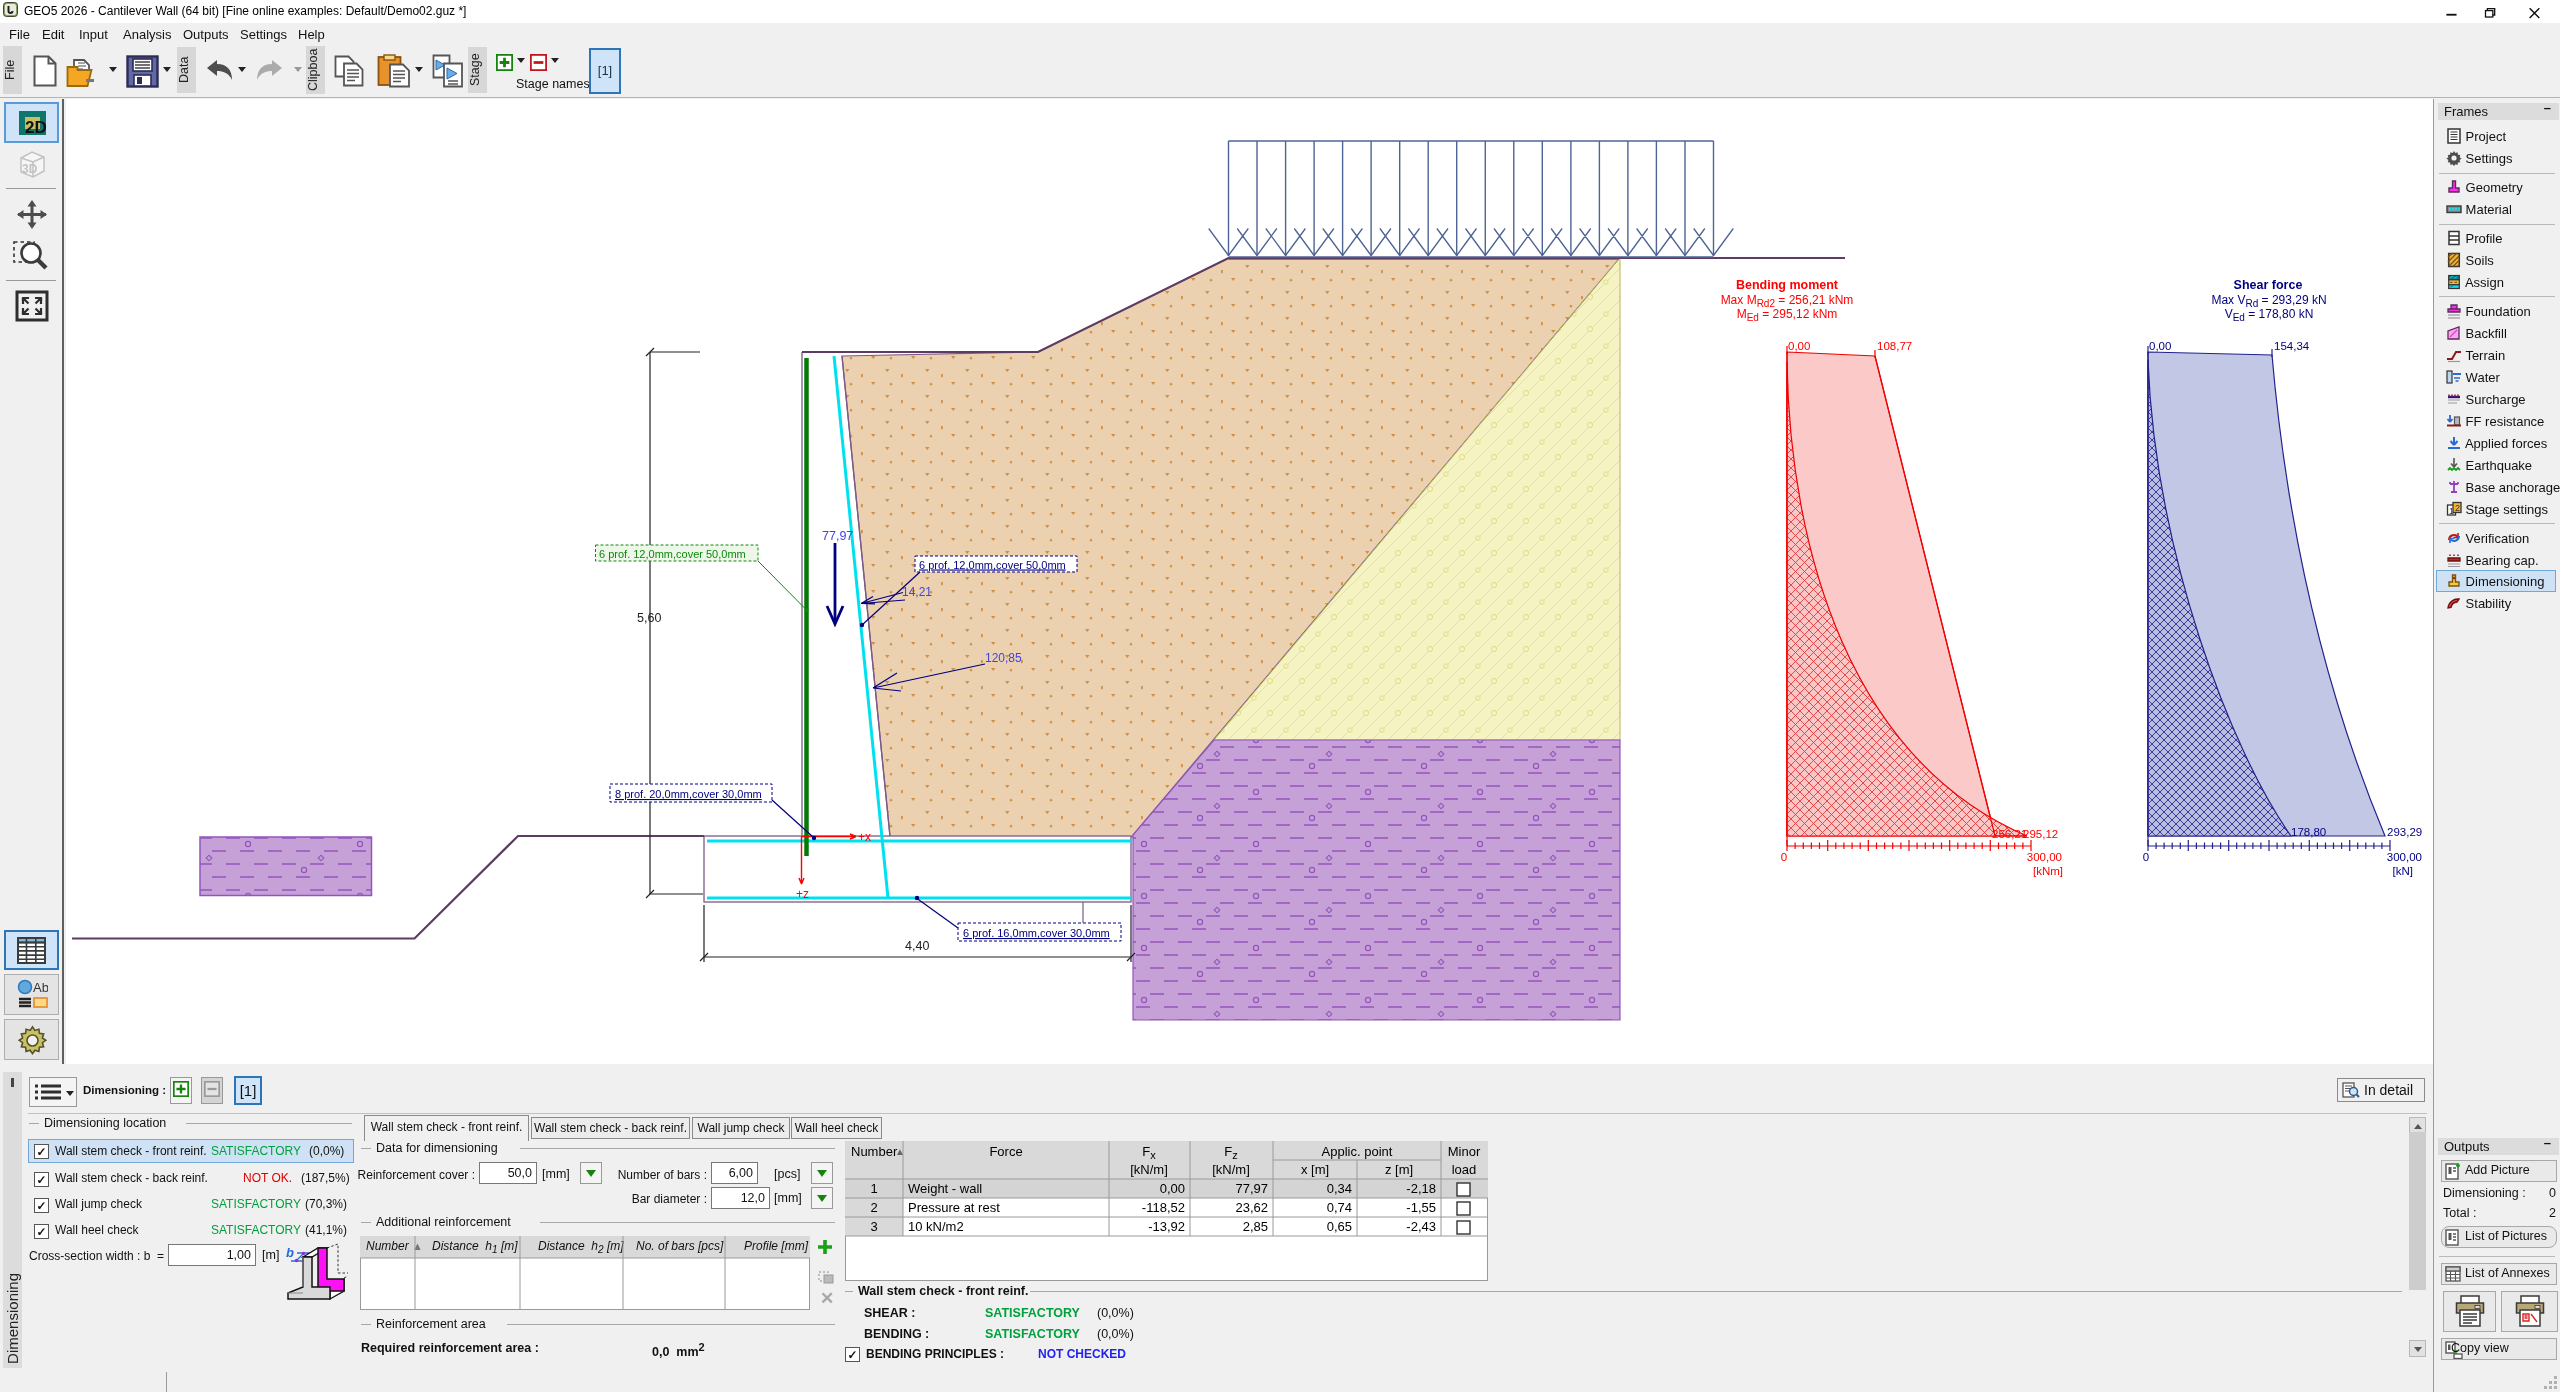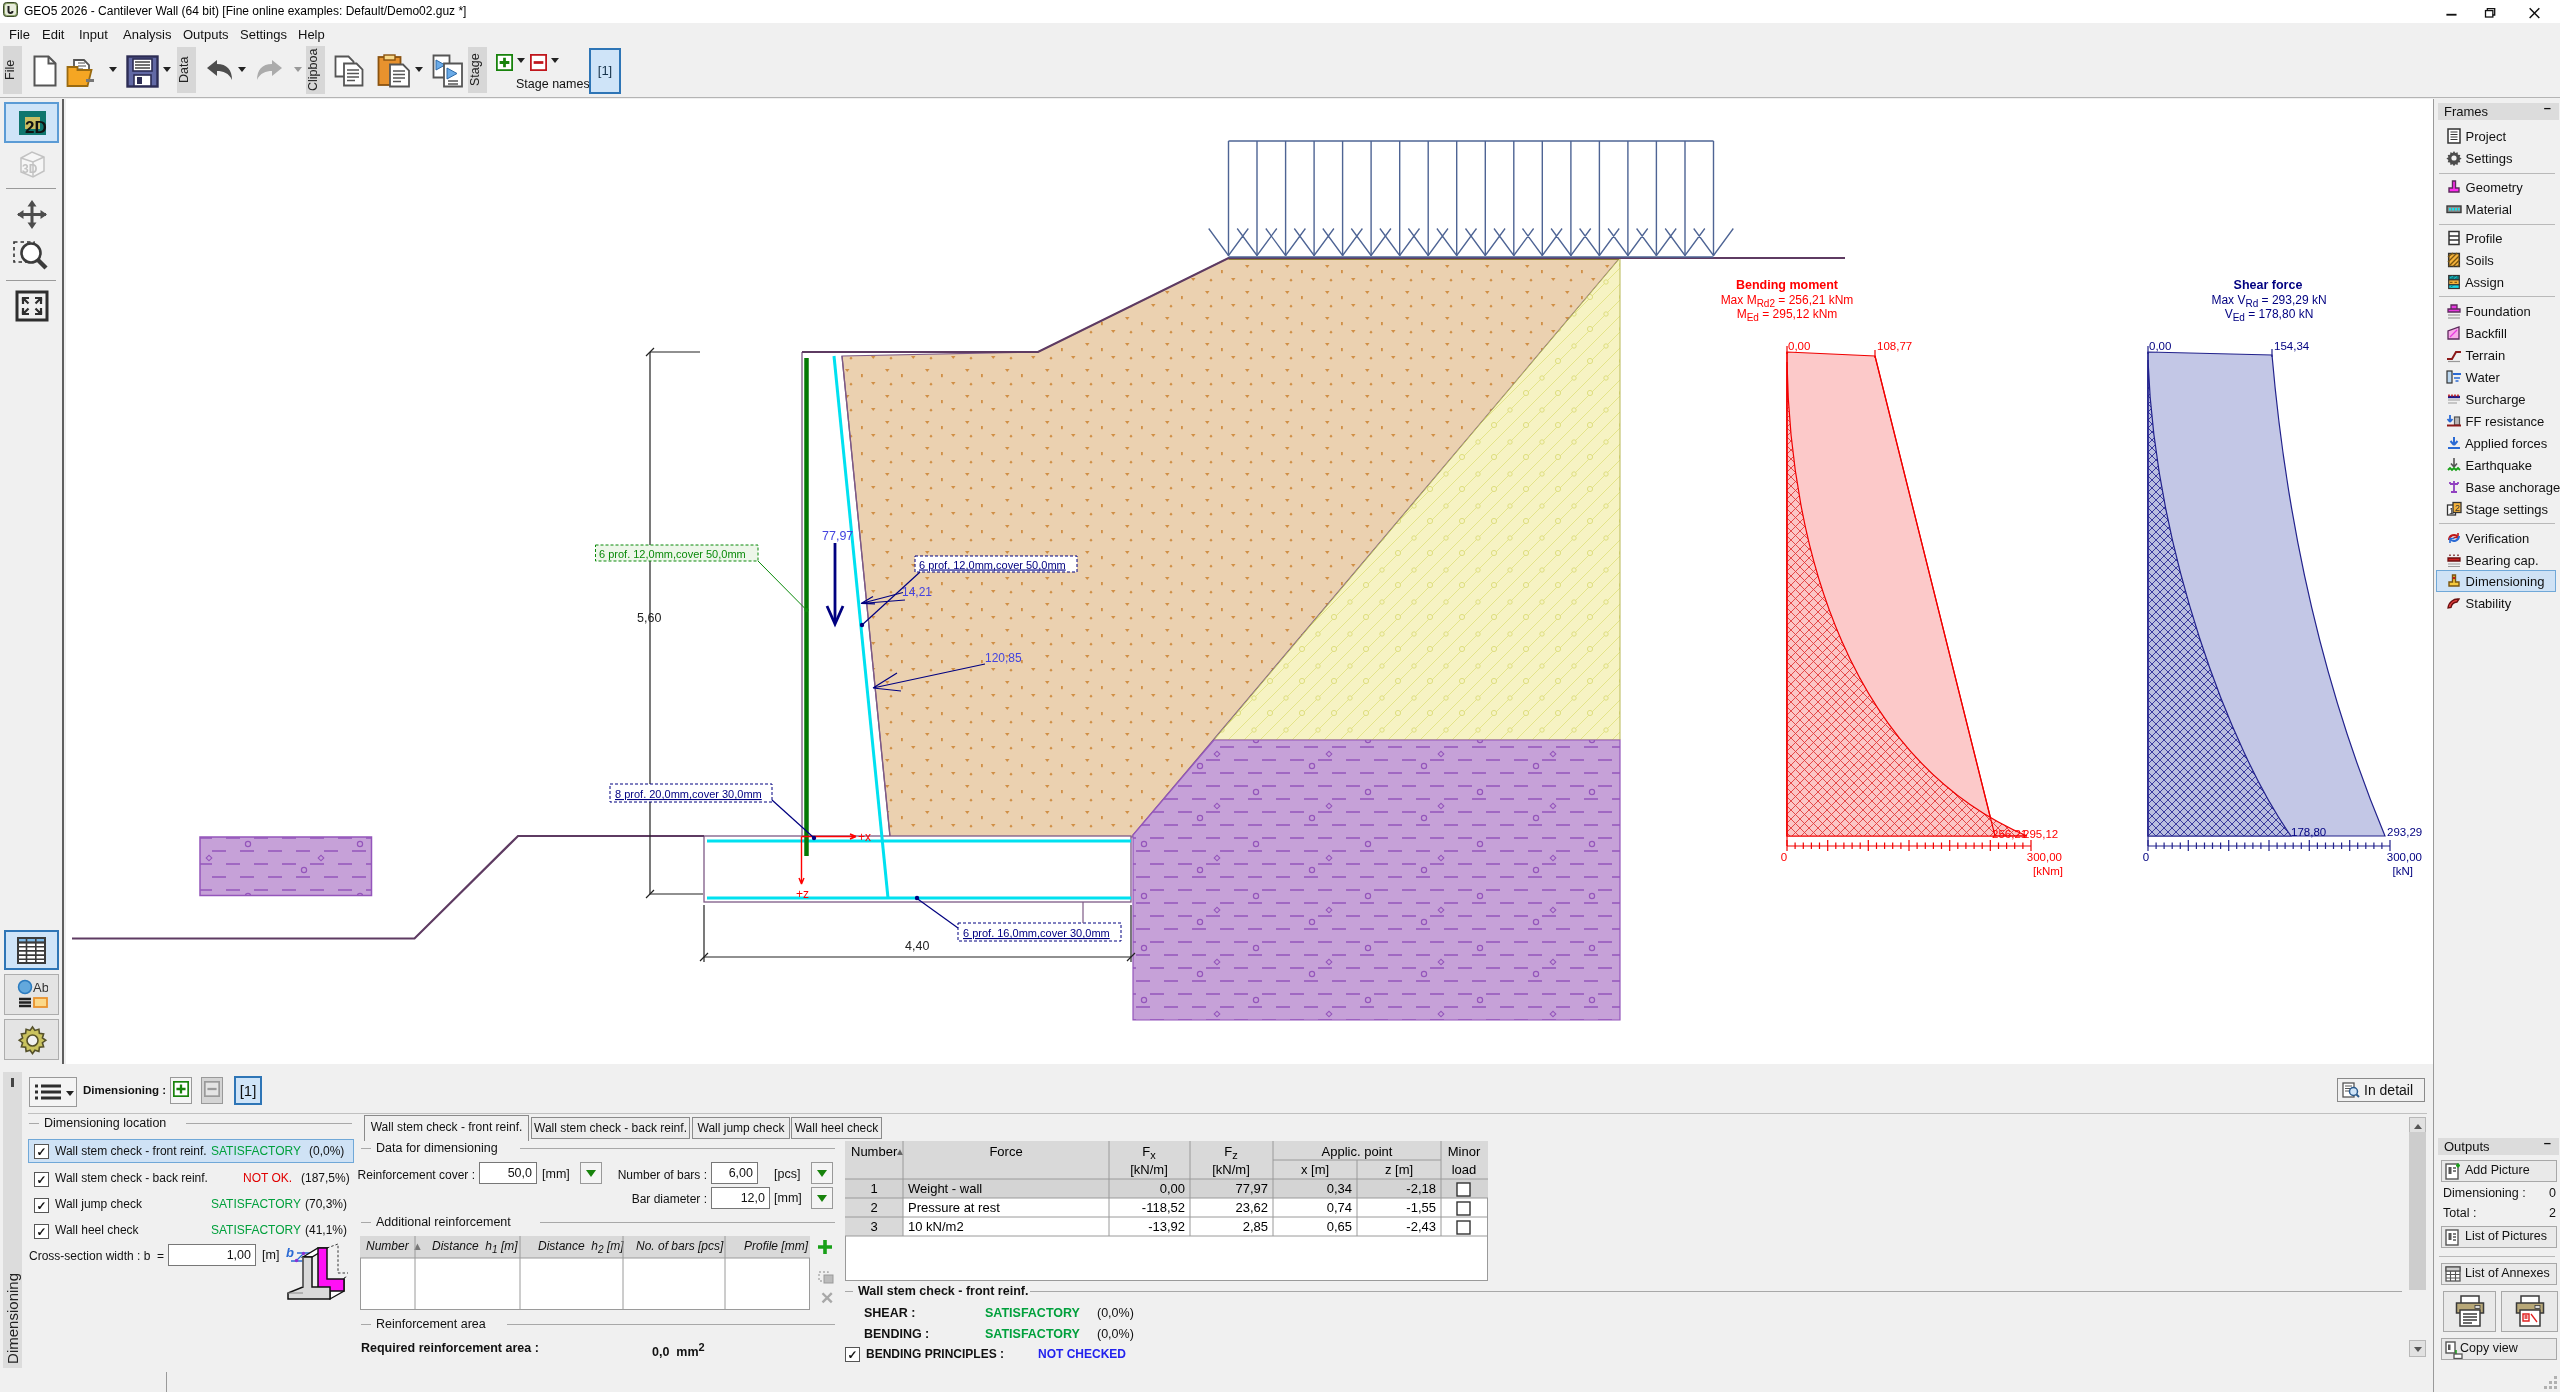--- a/index.html
+++ b/index.html
@@ -484,21 +484,21 @@
         <rect x="3.5" y="4" width="3" height="7" fill="#555"></rect>
         <path d="M8 5h3M8 8h3" stroke="#555" stroke-width="1.3"></path>
         <path d="M13 4.5 v-4 M11 2.5 h4" stroke="#18a018" stroke-width="1.8"></path>
       </svg>
     <span style="position:absolute;left:23px;top:2px;">Add Picture</span>
     </div>
   <div class="t15" style="left:9px;top:1087px;">Dimensioning :</div>
     <div class="t15" style="left:115px;top:1087px;">0</div>
   <div class="t15" style="left:9px;top:1107px;">Total :</div>
     <div class="t15" style="left:115px;top:1107px;">2</div>
-  <div class="obtn" style="top:1127px;">
+  <div class="obtn" style="top:1127px;border-radius:8px;">
     <svg style="position:absolute;left:3px;top:2px" width="17" height="17" viewBox="0 0 17 17">
         <rect x="1" y="1" width="12" height="15" fill="#fff" stroke="#555" stroke-width="1.4"></rect>
         <rect x="3.5" y="4" width="3" height="7" fill="#555"></rect>
         <path d="M8 5h3M8 8h3M8 11h3" stroke="#555" stroke-width="1.3"></path>
       </svg>
     <span style="position:absolute;left:23px;top:2px;">List of Pictures</span>
     </div>
   <div class="fsep" style="top:1157px"></div>
   <div class="obtn" style="top:1164px;">
     <svg style="position:absolute;left:3px;top:2px" width="17" height="17" viewBox="0 0 17 17">
@@ -527,21 +527,21 @@
         <rect x="20" y="10.5" width="5" height="3" fill="#ddd" stroke="#3a3a3a" stroke-width="0.8"></rect>
       </svg>
   </div>
   <div class="obtn" style="top:1239px;">
     <svg style="position:absolute;left:3px;top:2px" width="18" height="18" viewBox="0 0 18 18">
         <rect x="1" y="1" width="9" height="11" fill="#fff" stroke="#555" stroke-width="1.4"></rect>
         <rect x="3" y="3.5" width="2.5" height="5.5" fill="#555"></rect>
         <path d="M11 9 v4 l2 2 M13 15 l-1.8-.6 M13 15 l.4-1.8" stroke="#18a018" stroke-width="1.5" fill="none"></path>
         <rect x="9" y="13" width="8" height="4.5" fill="#fff" stroke="#555" stroke-width="1.3"></rect>
       </svg>
-    <span style="position:absolute;left:18px;top:2px;">Copy view</span>
+    <span style="position:absolute;left:9px;top:2px;">Copy view</span>
     </div>
 </div>
 
 <div id="bottompanel">
 
   <div class="abs" style="left:3px;top:6px;width:19px;height:296px;background:#dcdcdc;">
     <div style="position:absolute;left:1px;bottom:4px;writing-mode:vertical-rl;transform:rotate(180deg);font-size:15px;color:#222;">Dimensioning</div>
     <div style="position:absolute;left:8px;top:6px;width:3px;height:9px;background:#444;"></div>
   </div>
 

